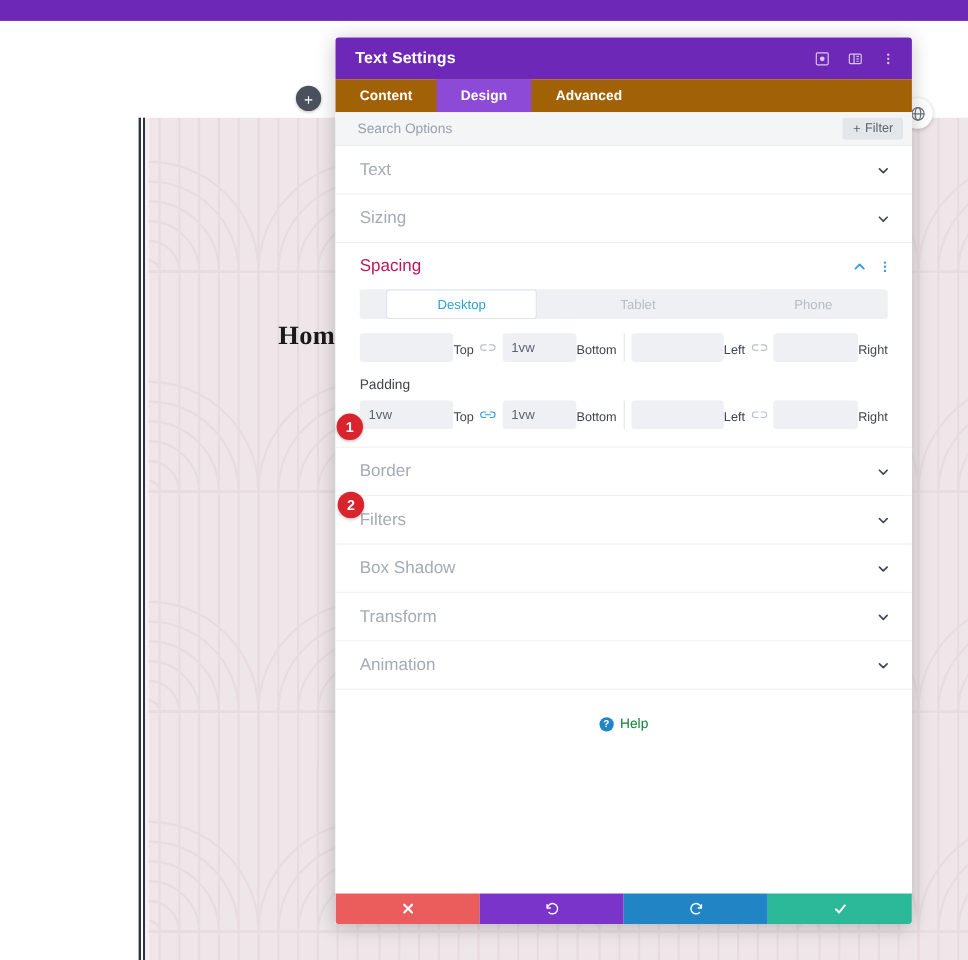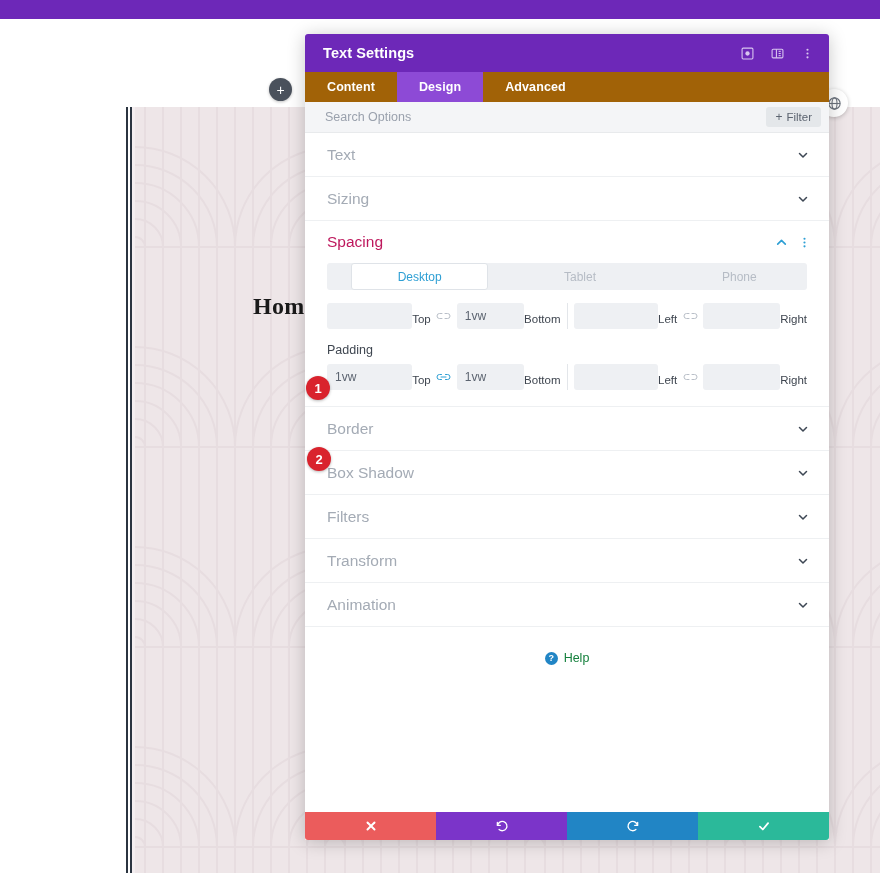--- a/index.html
+++ b/index.html
@@ -656,30 +656,30 @@
       <div class="acc-row">
         <span class="acc-label">Border</span>
         <span class="chev">
           <svg viewBox="0 0 24 24" fill="none" stroke="currentColor" stroke-width="3" stroke-linecap="round" stroke-linejoin="round">
               <polyline points="5,9 12,16 19,9"></polyline>
             </svg>
         </span>
       </div>
 
       <div class="acc-row">
-        <span class="acc-label">Box Shadow</span>
+        <span class="acc-label">Filters</span>
         <span class="chev">
           <svg viewBox="0 0 24 24" fill="none" stroke="currentColor" stroke-width="3" stroke-linecap="round" stroke-linejoin="round">
               <polyline points="5,9 12,16 19,9"></polyline>
             </svg>
         </span>
       </div>
 
       <div class="acc-row">
-        <span class="acc-label">Filters</span>
+        <span class="acc-label">Box Shadow</span>
         <span class="chev">
           <svg viewBox="0 0 24 24" fill="none" stroke="currentColor" stroke-width="3" stroke-linecap="round" stroke-linejoin="round">
               <polyline points="5,9 12,16 19,9"></polyline>
             </svg>
         </span>
       </div>
 
       <div class="acc-row">
         <span class="acc-label">Transform</span>
         <span class="chev">

